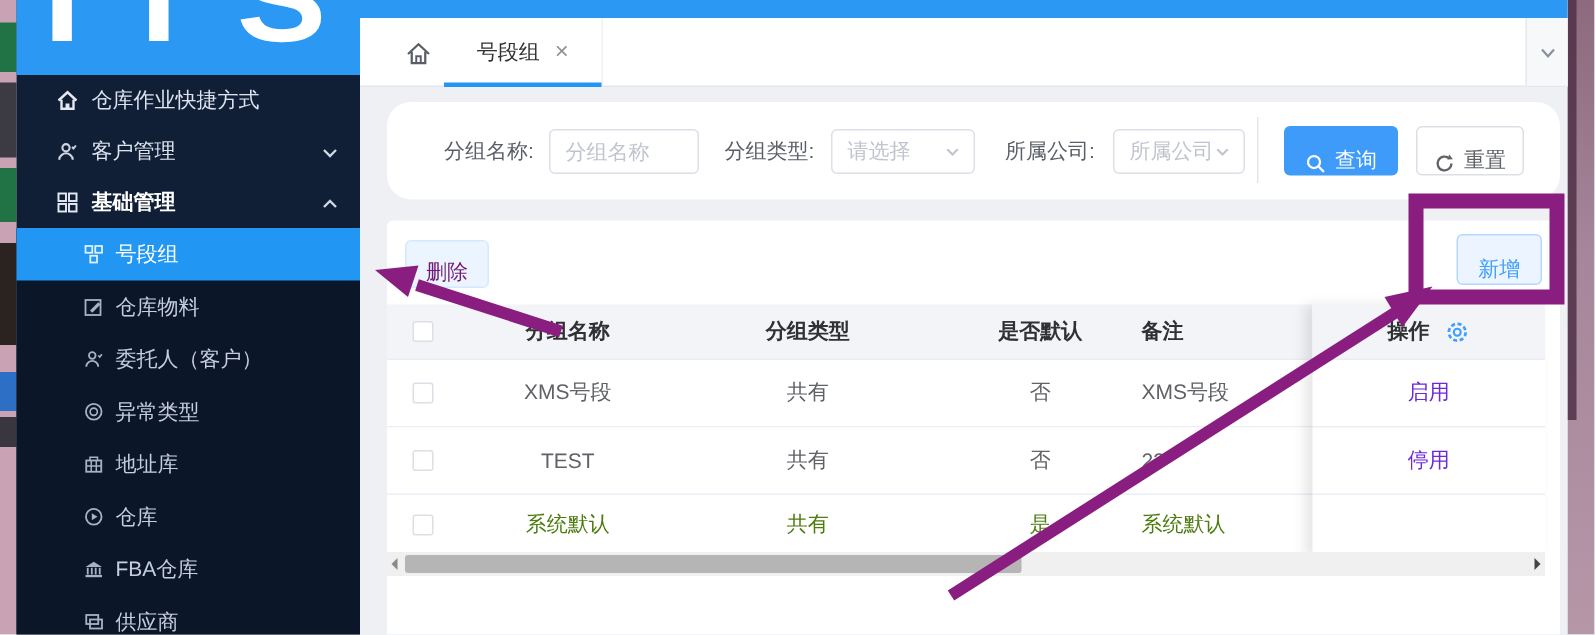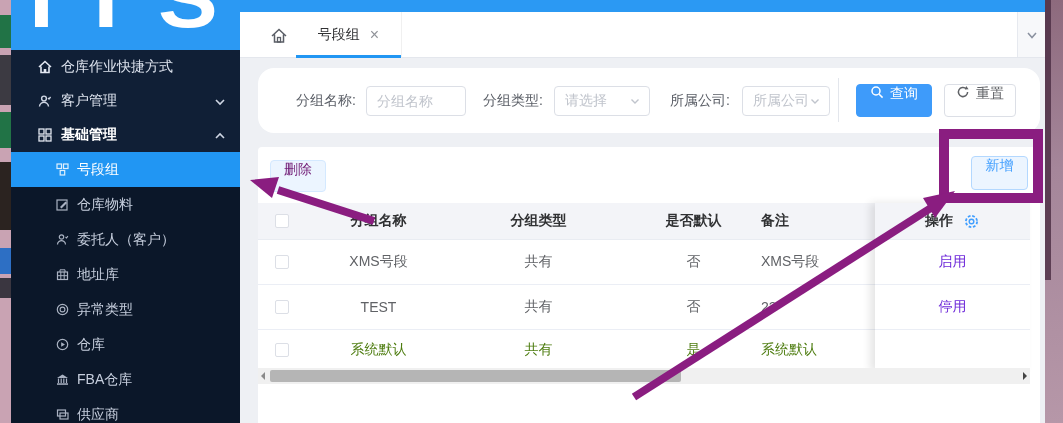--- a/index.html
+++ b/index.html
@@ -45,21 +45,21 @@
   .filter-card { top:68px; height:65px; }
   .table-card  { top:147px; height:276px; border-radius:4px 4px 0 0; }
 
   .f-label { position:absolute; top:0; height:65px; display:flex; align-items:center; color:#5a5e66; }
   .f-input { position:absolute; top:18px; height:30px; border:1px solid #dcdfe6; border-radius:4px; background:#fff;
     color:#606266; font-size:14px; padding:0 10px; font-family:"Liberation Sans",sans-serif; }
   .f-input::placeholder { color:#c0c4cc; }
   .f-select { position:absolute; top:18px; height:30px; border:1px solid #dcdfe6; border-radius:4px; background:#fff;
     display:flex; align-items:center; padding:0 8px 0 10px; color:#c0c4cc; cursor:pointer; justify-content:space-between; }
   .divider { position:absolute; left:580px; top:10px; width:1px; height:44px; background:#e3e6ec; }
-  .btn { display:flex; align-items:flex-start; justify-content:center; gap:6px; border-radius:4px; cursor:pointer;
+  .btn { display:flex; align-items:flex-end; justify-content:center; gap:6px; border-radius:4px; cursor:pointer;
     font-size:14px; }
   .btn-primary { position:absolute; left:598px; top:16px; width:76px; height:33px; background:#3e9bfa; color:#fff; border:1px solid #3e9bfa; }
   .btn-plainwhite { position:absolute; left:686px; top:16px; width:72px; height:33px; background:#fff; color:#606266; border:1px solid #dcdfe6; }
 
   .btn-del { position:absolute; left:12px; top:13px; width:56px; height:32px; background:#ecf5ff; border:1px solid #d4e9ff; color:#701a75; }
   .btn-add { position:absolute; left:713px; top:9px;  width:57px; height:34px; background:#ecf5ff; border:1px solid #b3d8ff; color:#409eff; }
 
   
   .tbl { position:absolute; left:0; top:56px; width:772px; }
   .trow { display:flex; width:772px; border-bottom:1px solid #ebeef5; align-items:center; }
@@ -172,34 +172,34 @@
               <circle cx="5.5" cy="4" r="2.2" fill="none" stroke="#c6cedd" stroke-width="1.2"></circle>
               <path d="M1.5 11.5 c0-2.7 2.6-3.9 4-3.9 s4 1.2 4 3.9" fill="none" stroke="#c6cedd" stroke-width="1.2"></path>
               <path d="M9.5 4 l1 1 1.4-1.8" fill="none" stroke="#c6cedd" stroke-width="1.1"></path>
             </svg>
         </span>
         <span class="lbl">委托人（客户）</span>
       </div>
       <div class="smi">
         <span class="ic">
           <svg width="13" height="13" viewBox="0 0 13 13">
+              <circle cx="6.5" cy="6.5" r="5.2" fill="none" stroke="#c6cedd" stroke-width="1.2"></circle>
+              <circle cx="6.5" cy="6.5" r="2.4" fill="none" stroke="#c6cedd" stroke-width="1.1"></circle>
+            </svg>
+        </span>
+        <span class="lbl">异常类型</span>
+      </div>
+      <div class="smi">
+        <span class="ic">
+          <svg width="13" height="13" viewBox="0 0 13 13">
               <rect x="1.5" y="4" width="10" height="7.5" fill="none" stroke="#c6cedd" stroke-width="1.2"></rect>
               <path d="M4.8 4 V11.5 M8.2 4 V11.5 M1.5 7.7 H11.5 M4 4 V1.8 H9 V4" fill="none" stroke="#c6cedd" stroke-width="1"></path>
             </svg>
         </span>
         <span class="lbl">地址库</span>
-      </div>
-      <div class="smi">
-        <span class="ic">
-          <svg width="13" height="13" viewBox="0 0 13 13">
-              <circle cx="6.5" cy="6.5" r="5.2" fill="none" stroke="#c6cedd" stroke-width="1.2"></circle>
-              <circle cx="6.5" cy="6.5" r="2.4" fill="none" stroke="#c6cedd" stroke-width="1.1"></circle>
-            </svg>
-        </span>
-        <span class="lbl">异常类型</span>
       </div>
       <div class="smi">
         <span class="ic">
           <svg width="13" height="13" viewBox="0 0 13 13">
               <circle cx="6.5" cy="6.5" r="5.2" fill="none" stroke="#c6cedd" stroke-width="1.2"></circle>
               <polygon points="5.2,4.2 9,6.5 5.2,8.8" fill="#c6cedd"></polygon>
             </svg>
         </span>
         <span class="lbl">仓库</span>
       </div>

